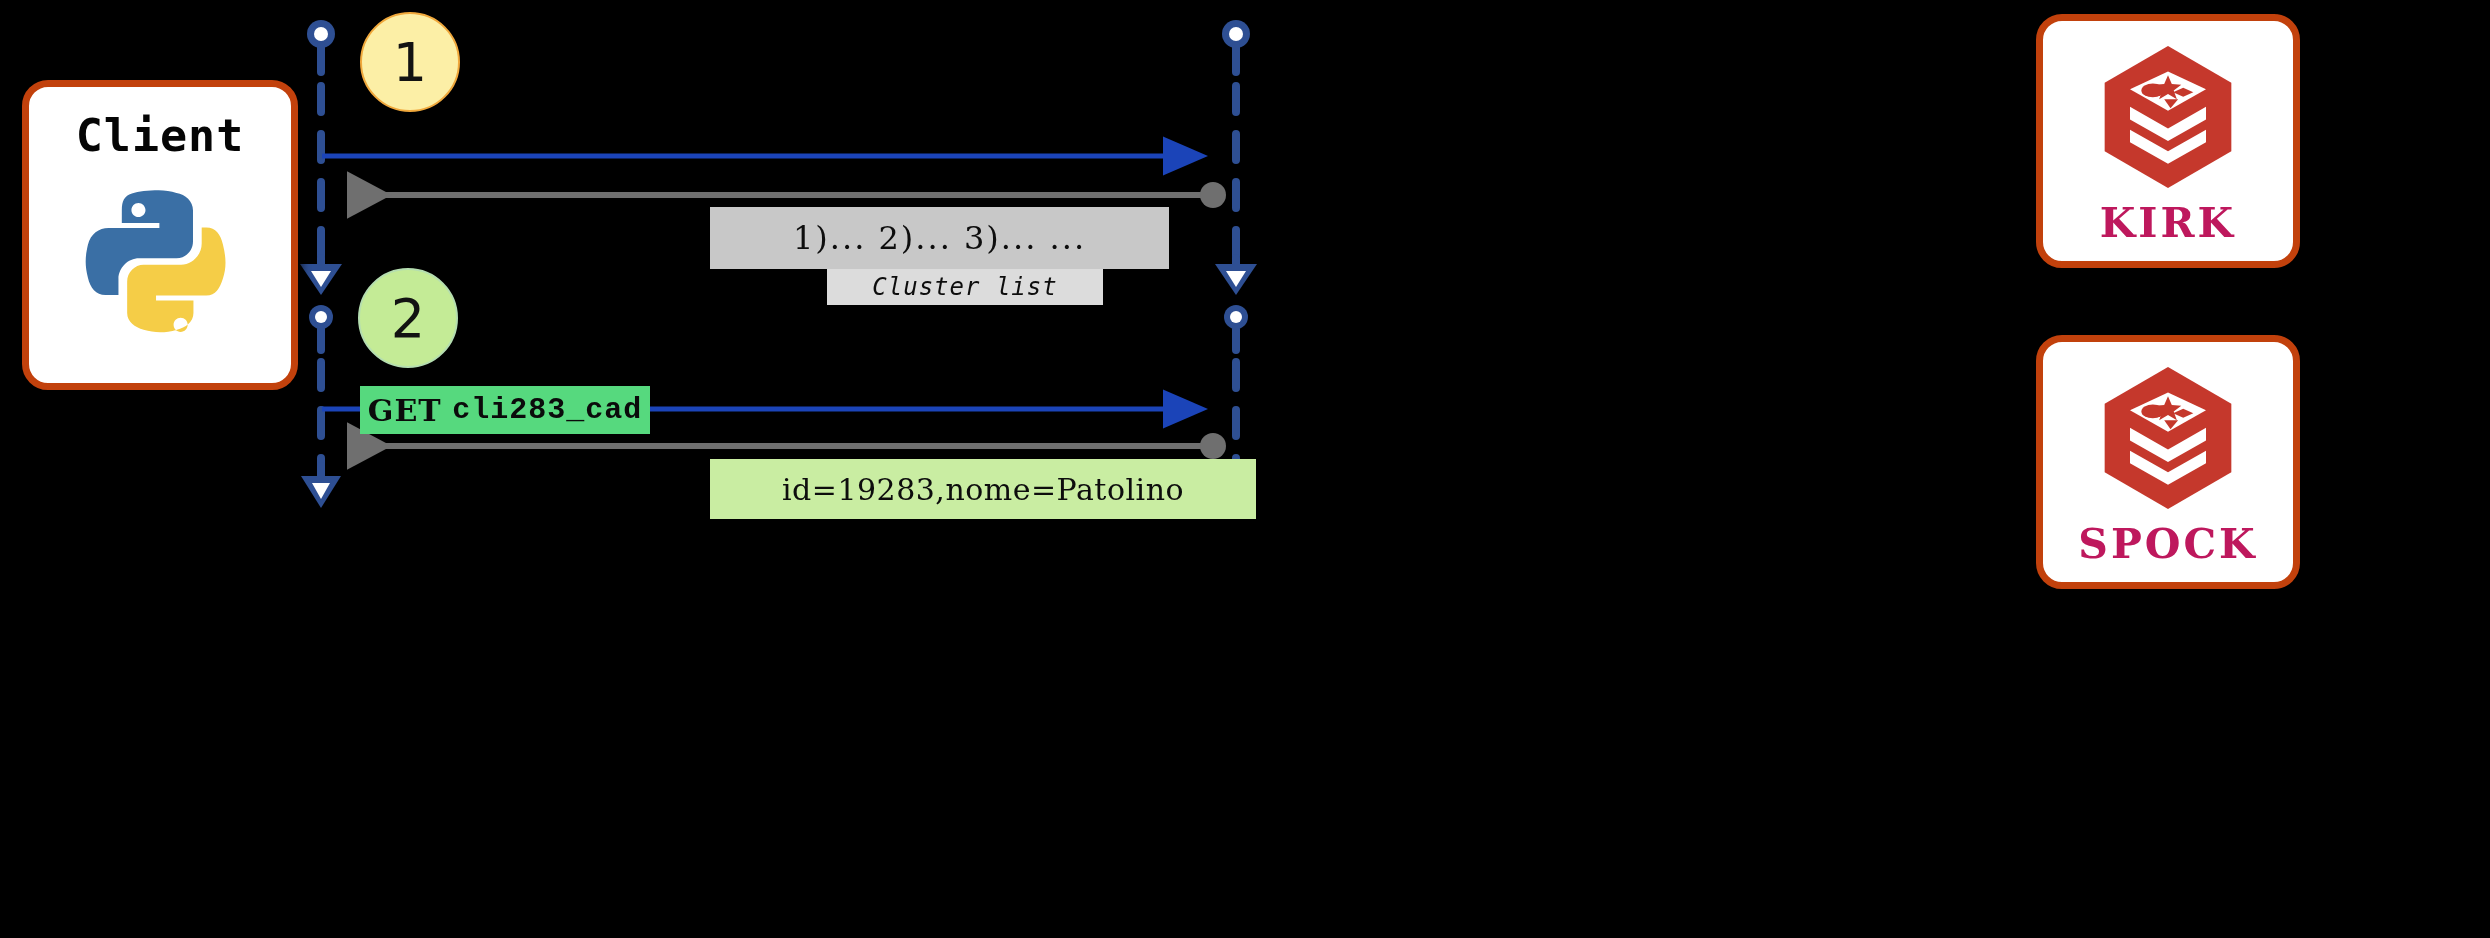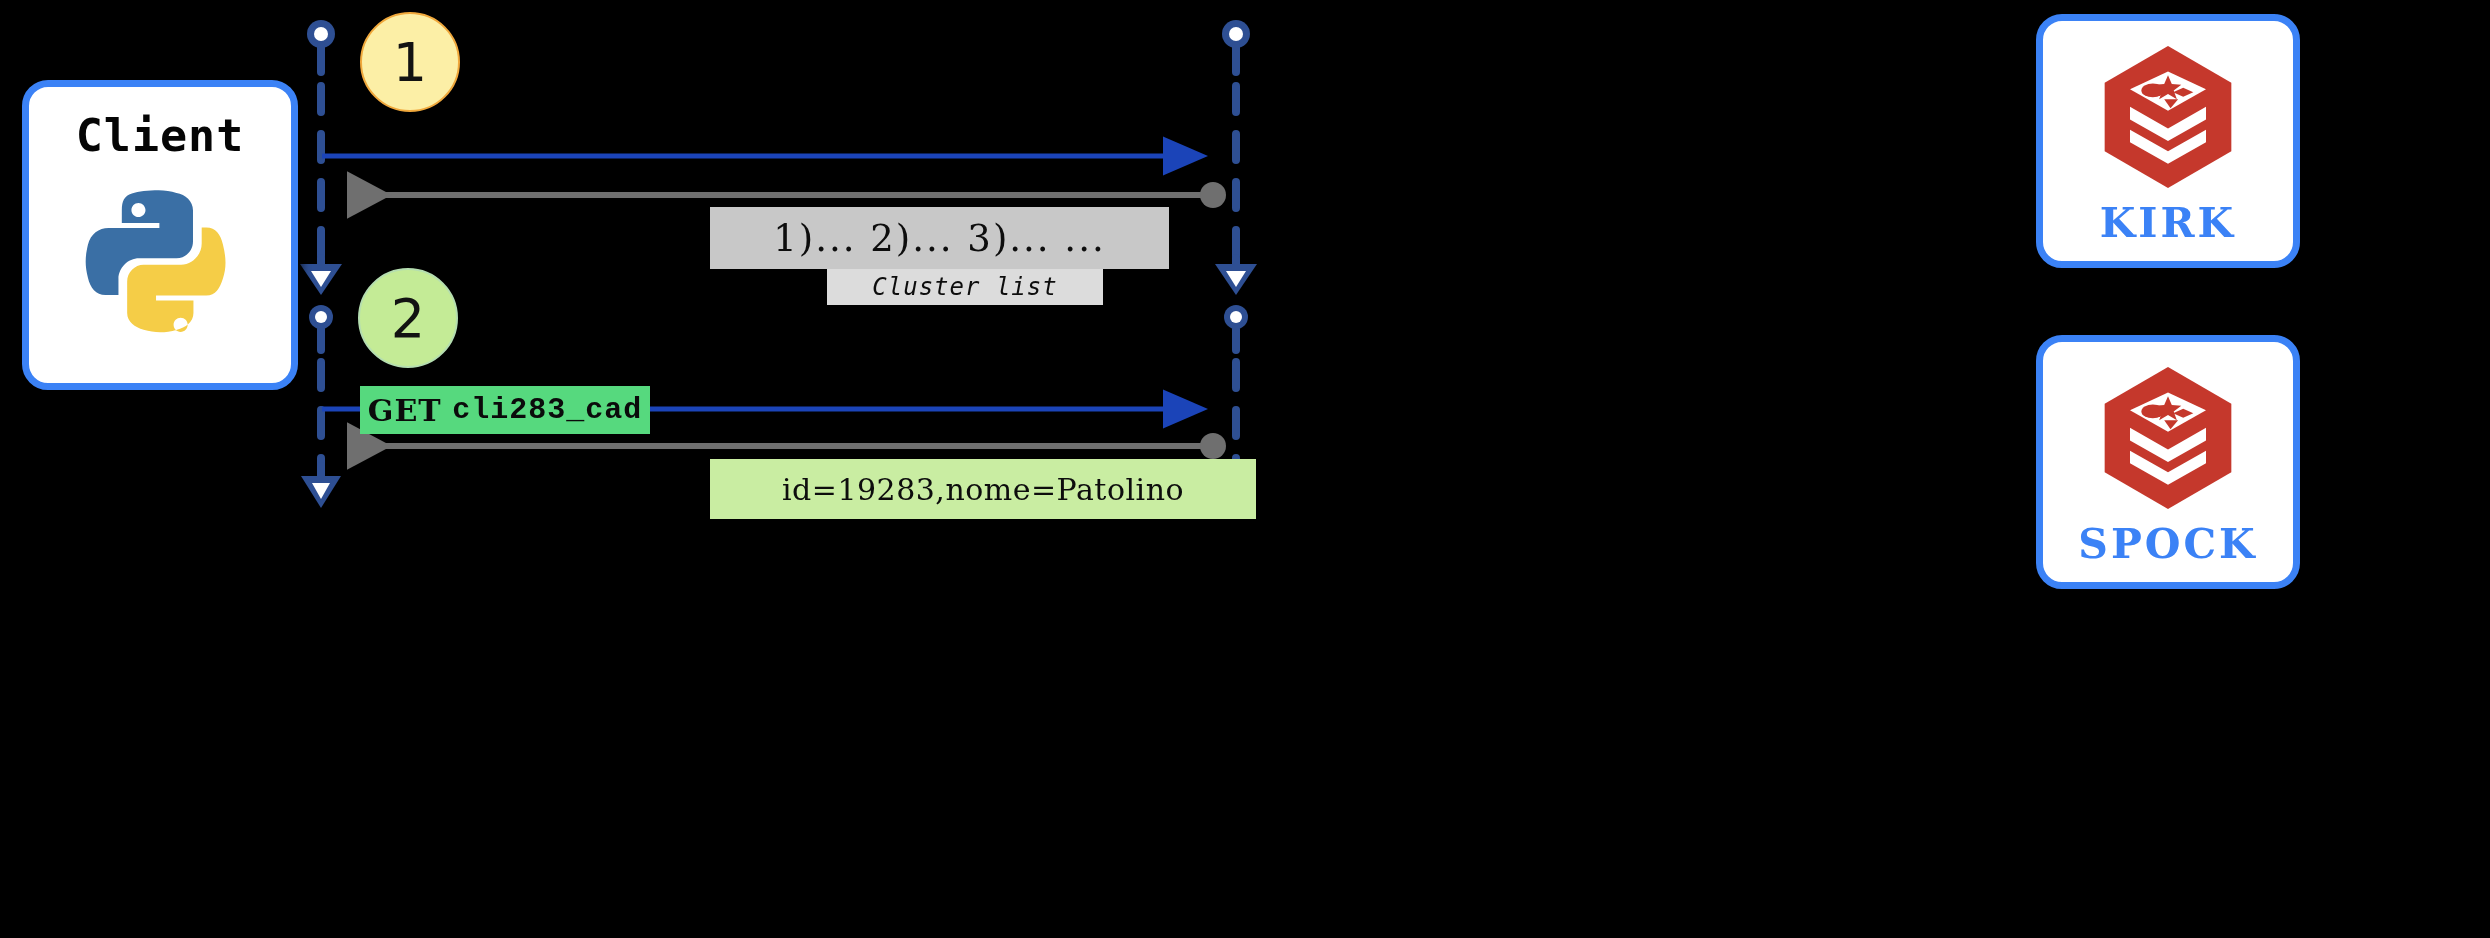--- a/index.html
+++ b/index.html
@@ -13,21 +13,21 @@
     height: 938px;
     background: #000000;
     overflow: hidden;
     font-family: "DejaVu Sans Mono", monospace;
   }
 
   
   .actor-box {
     position: absolute;
     background: #ffffff;
-    border: 7px solid #3b82f6;
+    border: 7px solid #c2410c;
     border-radius: 26px;
     box-sizing: border-box;
     box-shadow: 5px 6px 7px rgba(0,0,0,0.55);
     display: flex;
     flex-direction: column;
     align-items: center;
     justify-content: flex-start;
   }
   .client-box {
     left: 22px;
@@ -53,21 +53,21 @@
     height: 254px;
     padding-top: 18px;
     left: 2036px;
   }
   .node-box.kirk { top: 14px; }
   .node-box.spock { top: 320px; margin-top: 15px; }
   .node-label {
     font-family: "DejaVu Serif", serif;
     font-weight: bold;
     font-size: 41px;
-    color: #3b82f6;
+    color: #be185d;
     letter-spacing: 3px;
     line-height: 1;
     margin-top: 6px;
   }
   .redis-logo { margin-top: 2px; }
 
   
   .step-badge {
     position: absolute;
     width: 100px;
@@ -139,21 +139,21 @@
     font-family: "DejaVu Serif", serif;
     color: #0d0d0d;
     white-space: pre;
   }
   .resp-cluster {
     left: 710px;
     top: 207px;
     width: 459px;
     height: 62px;
     background: #c8c8c8;
-    font-size: 37px;
+    font-size: 32px;
     letter-spacing: 2px;
   }
   .resp-caption {
     left: 827px;
     top: 269px;
     width: 276px;
     height: 36px;
     background: #dcdcdc;
     font-style: italic;
     font-family: "DejaVu Sans Mono", monospace;

